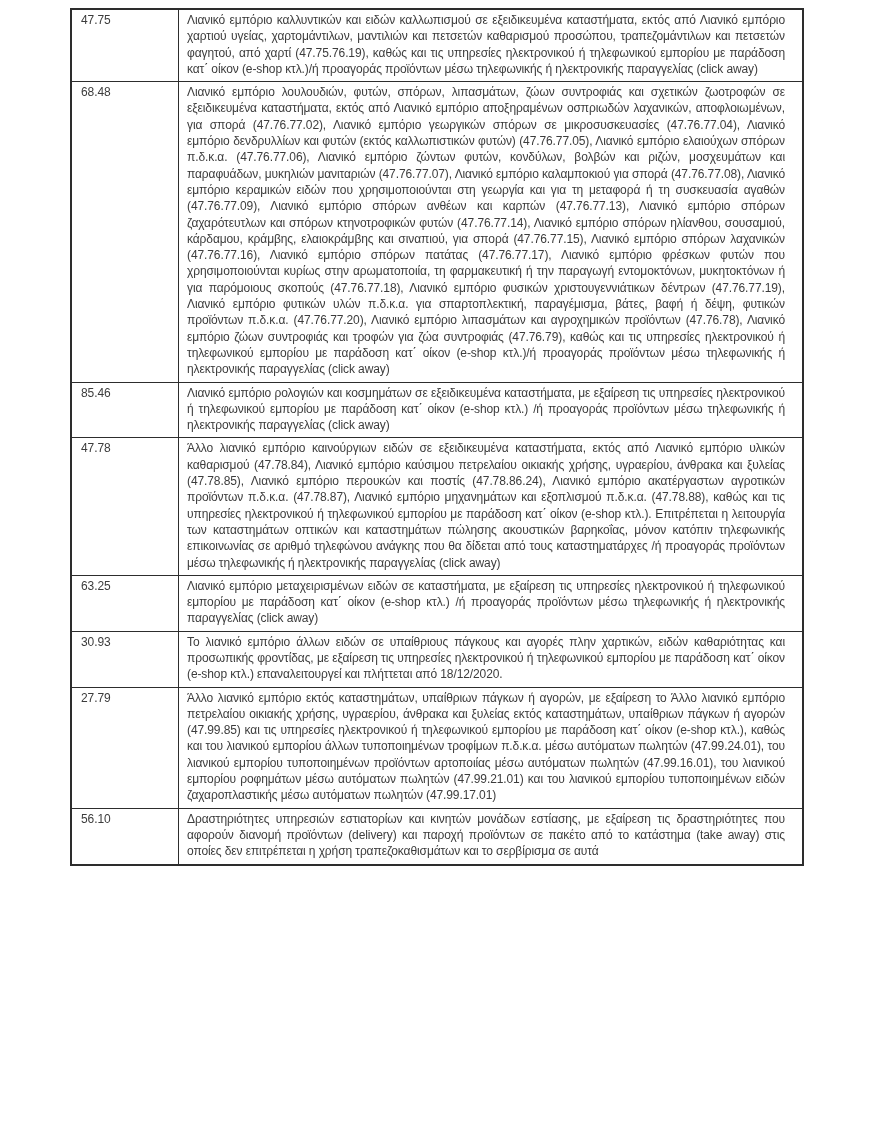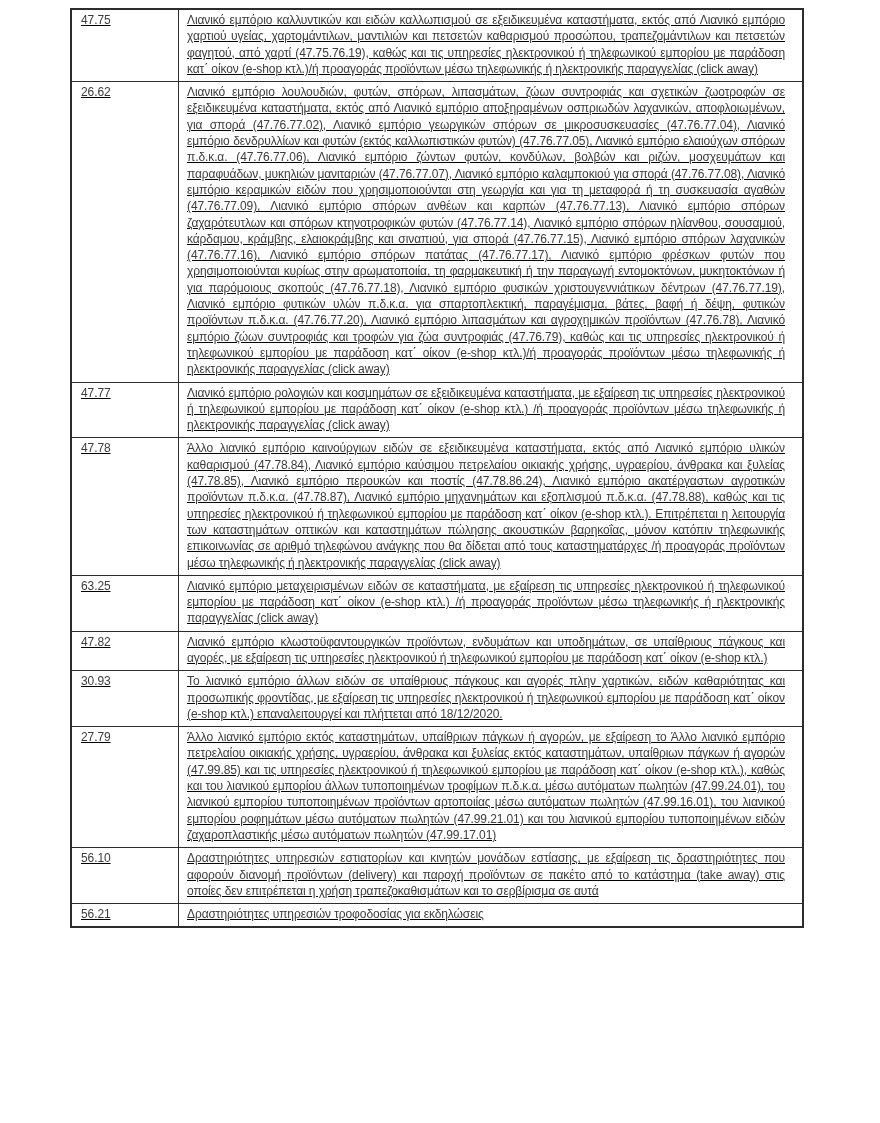--- a/index.html
+++ b/index.html
@@ -22,21 +22,20 @@
     background: #ffffff;
   }
   table.kad-table {
     position: absolute;
     left: 70px;
     top: 8px;
     width: 734px;
     border-collapse: collapse;
     table-layout: fixed;
     border: 2px solid #2d2d2d;
-    text-decoration: underline;
   }
   table.kad-table td {
     border: 1px solid #2d2d2d;
     vertical-align: top;
     color: #3c3c3c;
     font-size: 12px;
     line-height: 16.3px;
     letter-spacing: -0.1px;
   }
   td.code-cell {
@@ -53,50 +52,42 @@
 <body>
 
 <div class="page">
   <table class="kad-table">
     <tbody>
       <tr>
         <td class="code-cell">47.75</td>
         <td class="desc-cell">Λιανικό εμπόριο καλλυντικών και ειδών καλλωπισμού σε εξειδικευμένα καταστήματα, εκτός από Λιανικό εμπόριο χαρτιού υγείας, χαρτομάντιλων, μαντιλιών και πετσετών καθαρισμού προσώπου, τραπεζομάντιλων και πετσετών φαγητού, από χαρτί (47.75.76.19), καθώς και τις υπηρεσίες ηλεκτρονικού ή τηλεφωνικού εμπορίου με παράδοση κατ΄ οίκον (e-shop κτλ.)/ή προαγοράς προϊόντων μέσω τηλεφωνικής ή ηλεκτρονικής παραγγελίας (click away)</td>
       </tr>
       <tr>
-        <td class="code-cell">26.62</td>
+        <td class="code-cell">68.48</td>
         <td class="desc-cell">Λιανικό εμπόριο λουλουδιών, φυτών, σπόρων, λιπασμάτων, ζώων συντροφιάς και σχετικών ζωοτροφών σε εξειδικευμένα καταστήματα, εκτός από Λιανικό εμπόριο αποξηραμένων οσπριωδών λαχανικών, αποφλοιωμένων, για σπορά (47.76.77.02), Λιανικό εμπόριο γεωργικών σπόρων σε μικροσυσκευασίες (47.76.77.04), Λιανικό εμπόριο δενδρυλλίων και φυτών (εκτός καλλωπιστικών φυτών) (47.76.77.05), Λιανικό εμπόριο ελαιούχων σπόρων π.δ.κ.α. (47.76.77.06), Λιανικό εμπόριο ζώντων φυτών, κονδύλων, βολβών και ριζών, μοσχευμάτων και παραφυάδων, μυκηλιών μανιταριών (47.76.77.07), Λιανικό εμπόριο καλαμποκιού για σπορά (47.76.77.08), Λιανικό εμπόριο κεραμικών ειδών που χρησιμοποιούνται στη γεωργία και για τη μεταφορά ή τη συσκευασία αγαθών (47.76.77.09), Λιανικό εμπόριο σπόρων ανθέων και καρπών (47.76.77.13), Λιανικό εμπόριο σπόρων ζαχαρότευτλων και σπόρων κτηνοτροφικών φυτών (47.76.77.14), Λιανικό εμπόριο σπόρων ηλίανθου, σουσαμιού, κάρδαμου, κράμβης, ελαιοκράμβης και σιναπιού, για σπορά (47.76.77.15), Λιανικό εμπόριο σπόρων λαχανικών (47.76.77.16), Λιανικό εμπόριο σπόρων πατάτας (47.76.77.17), Λιανικό εμπόριο φρέσκων φυτών που χρησιμοποιούνται κυρίως στην αρωματοποιία, τη φαρμακευτική ή την παραγωγή εντομοκτόνων, μυκητοκτόνων ή για παρόμοιους σκοπούς (47.76.77.18), Λιανικό εμπόριο φυσικών χριστουγεννιάτικων δέντρων (47.76.77.19), Λιανικό εμπόριο φυτικών υλών π.δ.κ.α. για σπαρτοπλεκτική, παραγέμισμα, βάτες, βαφή ή δέψη, φυτικών προϊόντων π.δ.κ.α. (47.76.77.20), Λιανικό εμπόριο λιπασμάτων και αγροχημικών προϊόντων (47.76.78), Λιανικό εμπόριο ζώων συντροφιάς και τροφών για ζώα συντροφιάς (47.76.79), καθώς και τις υπηρεσίες ηλεκτρονικού ή τηλεφωνικού εμπορίου με παράδοση κατ΄ οίκον (e-shop κτλ.)/ή προαγοράς προϊόντων μέσω τηλεφωνικής ή ηλεκτρονικής παραγγελίας (click away)</td>
       </tr>
       <tr>
-        <td class="code-cell">47.77</td>
+        <td class="code-cell">85.46</td>
         <td class="desc-cell">Λιανικό εμπόριο ρολογιών και κοσμημάτων σε εξειδικευμένα καταστήματα, με εξαίρεση τις υπηρεσίες ηλεκτρονικού ή τηλεφωνικού εμπορίου με παράδοση κατ΄ οίκον (e-shop κτλ.) /ή προαγοράς προϊόντων μέσω τηλεφωνικής ή ηλεκτρονικής παραγγελίας (click away)</td>
       </tr>
       <tr>
         <td class="code-cell">47.78</td>
         <td class="desc-cell">Άλλο λιανικό εμπόριο καινούργιων ειδών σε εξειδικευμένα καταστήματα, εκτός από Λιανικό εμπόριο υλικών καθαρισμού (47.78.84), Λιανικό εμπόριο καύσιμου πετρελαίου οικιακής χρήσης, υγραερίου, άνθρακα και ξυλείας (47.78.85), Λιανικό εμπόριο περουκών και ποστίς (47.78.86.24), Λιανικό εμπόριο ακατέργαστων αγροτικών προϊόντων π.δ.κ.α. (47.78.87), Λιανικό εμπόριο μηχανημάτων και εξοπλισμού π.δ.κ.α. (47.78.88), καθώς και τις υπηρεσίες ηλεκτρονικού ή τηλεφωνικού εμπορίου με παράδοση κατ΄ οίκον (e-shop κτλ.). Επιτρέπεται η λειτουργία των καταστημάτων οπτικών και καταστημάτων πώλησης ακουστικών βαρηκοΐας, μόνον κατόπιν τηλεφωνικής επικοινωνίας σε αριθμό τηλεφώνου ανάγκης που θα δίδεται από τους καταστηματάρχες /ή προαγοράς προϊόντων μέσω τηλεφωνικής ή ηλεκτρονικής παραγγελίας (click away)</td>
       </tr>
       <tr>
         <td class="code-cell">63.25</td>
         <td class="desc-cell">Λιανικό εμπόριο μεταχειρισμένων ειδών σε καταστήματα, με εξαίρεση τις υπηρεσίες ηλεκτρονικού ή τηλεφωνικού εμπορίου με παράδοση κατ΄ οίκον (e-shop κτλ.) /ή προαγοράς προϊόντων μέσω τηλεφωνικής ή ηλεκτρονικής παραγγελίας (click away)</td>
-      </tr>
-      <tr>
-        <td class="code-cell">47.82</td>
-        <td class="desc-cell">Λιανικό εμπόριο κλωστοϋφαντουργικών προϊόντων, ενδυμάτων και υποδημάτων, σε υπαίθριους πάγκους και αγορές, με εξαίρεση τις υπηρεσίες ηλεκτρονικού ή τηλεφωνικού εμπορίου με παράδοση κατ΄ οίκον (e-shop κτλ.)</td>
       </tr>
       <tr>
         <td class="code-cell">30.93</td>
         <td class="desc-cell">Το λιανικό εμπόριο άλλων ειδών σε υπαίθριους πάγκους και αγορές πλην χαρτικών, ειδών καθαριότητας και προσωπικής φροντίδας, με εξαίρεση τις υπηρεσίες ηλεκτρονικού ή τηλεφωνικού εμπορίου με παράδοση κατ΄ οίκον (e-shop κτλ.) επαναλειτουργεί και πλήττεται από 18/12/2020.</td>
       </tr>
       <tr>
         <td class="code-cell">27.79</td>
         <td class="desc-cell">Άλλο λιανικό εμπόριο εκτός καταστημάτων, υπαίθριων πάγκων ή αγορών, με εξαίρεση το Άλλο λιανικό εμπόριο πετρελαίου οικιακής χρήσης, υγραερίου, άνθρακα και ξυλείας εκτός καταστημάτων, υπαίθριων πάγκων ή αγορών (47.99.85) και τις υπηρεσίες ηλεκτρονικού ή τηλεφωνικού εμπορίου με παράδοση κατ΄ οίκον (e-shop κτλ.), καθώς και του λιανικού εμπορίου άλλων τυποποιημένων τροφίμων π.δ.κ.α. μέσω αυτόματων πωλητών (47.99.24.01), του λιανικού εμπορίου τυποποιημένων προϊόντων αρτοποιίας μέσω αυτόματων πωλητών (47.99.16.01), του λιανικού εμπορίου ροφημάτων μέσω αυτόματων πωλητών (47.99.21.01) και του λιανικού εμπορίου τυποποιημένων ειδών ζαχαροπλαστικής μέσω αυτόματων πωλητών (47.99.17.01)</td>
       </tr>
       <tr>
         <td class="code-cell">56.10</td>
         <td class="desc-cell">Δραστηριότητες υπηρεσιών εστιατορίων και κινητών μονάδων εστίασης, με εξαίρεση τις δραστηριότητες που αφορούν διανομή προϊόντων (delivery) και παροχή προϊόντων σε πακέτο από το κατάστημα (take away) στις οποίες δεν επιτρέπεται η χρήση τραπεζοκαθισμάτων και το σερβίρισμα σε αυτά</td>
       </tr>
-      <tr>
-        <td class="code-cell">56.21</td>
-        <td class="desc-cell">Δραστηριότητες υπηρεσιών τροφοδοσίας για εκδηλώσεις</td>
-      </tr>
     </tbody>
   </table>
 </div>
 
 </body></html>

